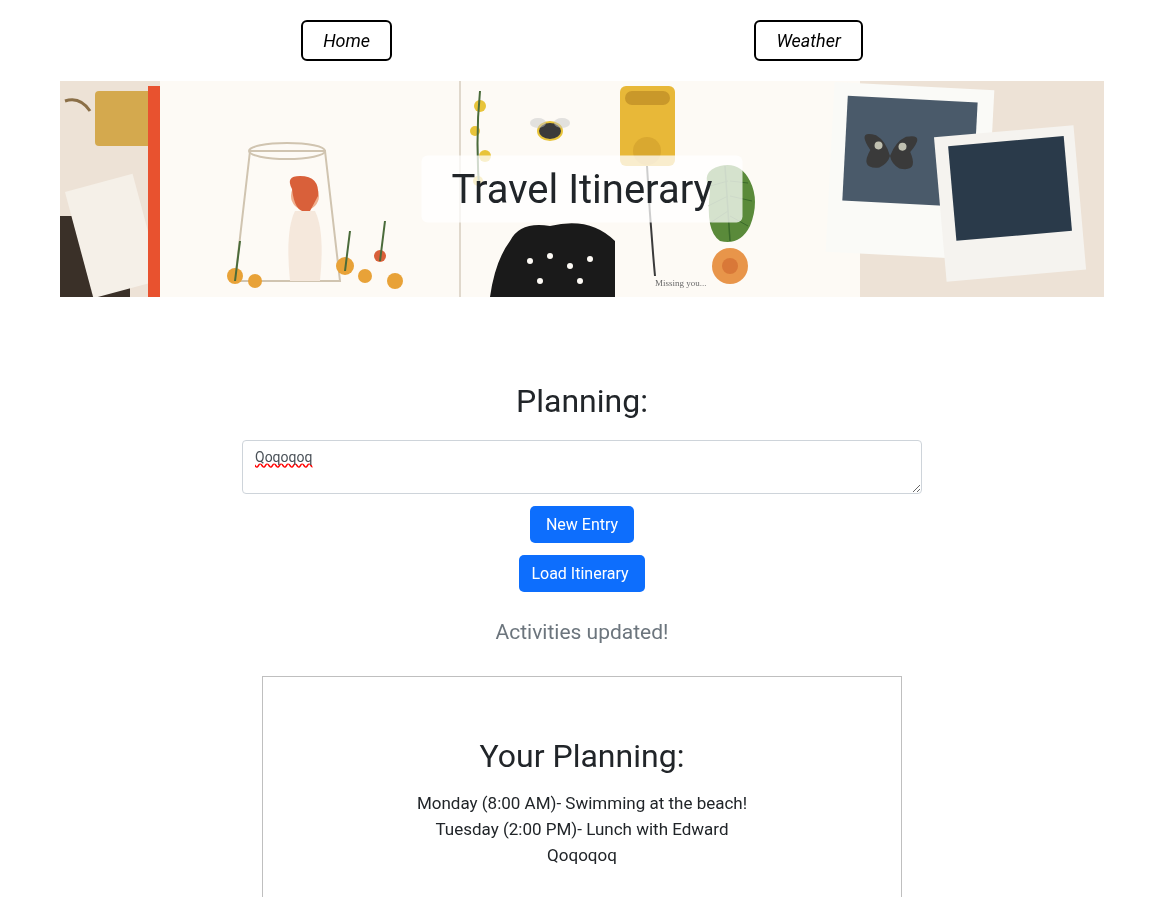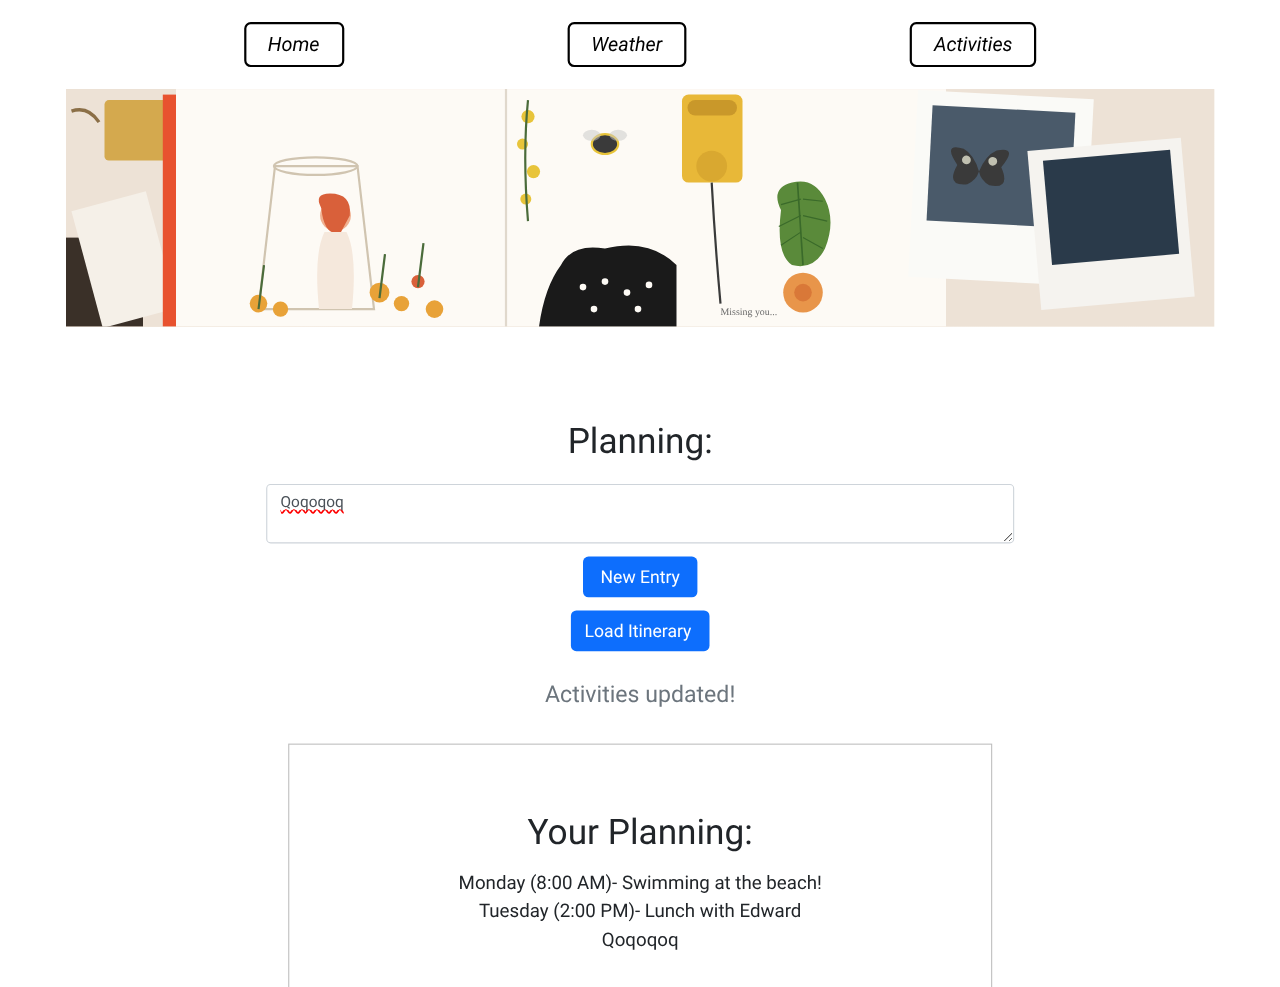--- a/index.html
+++ b/index.html
@@ -139,21 +139,20 @@
       margin-bottom: 6px;
       text-align: center;
     }
   </style>
 </head>
 <body>
 
 <nav class="nav-container">
   <button class="nav-button">Home</button>
   <button class="nav-button">Weather</button>
-  <button class="nav-button">Activities</button>
 </nav>
 
 <div class="hero-banner">
   <svg class="hero-svg" viewBox="0 0 1044 216" preserveAspectRatio="xMidYMid slice">
     <rect width="1044" height="216" fill="#ede2d6"></rect>
 
     <rect x="0" y="135" width="70" height="81" fill="#3a3028"></rect>
     <rect x="35" y="10" width="60" height="55" fill="#d4a94e" rx="4"></rect>
     <path d="M 30 30 Q 20 15 5 20" stroke="#8b6f47" stroke-width="3" fill="none"></path>
     <rect x="18" y="100" width="70" height="110" fill="#f5f0e8" transform="rotate(-15 53 155)"></rect>
@@ -216,20 +215,23 @@
     <rect x="785" y="18" width="130" height="105" fill="#4a5a6a" transform="rotate(3 850 70)"></rect>
     <rect x="880" y="50" width="140" height="145" fill="#f5f3ef" transform="rotate(-5 950 122)"></rect>
     <rect x="892" y="60" width="116" height="95" fill="#2a3a4a" transform="rotate(-5 950 107)"></rect>
 
     <g transform="translate(830,75) rotate(3)">
       <path d="M -20 -5 Q -35 -25 -15 -20 Q -5 -15 0 0 Q 5 -15 15 -20 Q 35 -25 20 -5 Q 30 15 10 12 Q 2 8 0 0 Q -2 8 -10 12 Q -30 15 -20 -5" fill="#3a3a3a"></path>
       <circle cx="-12" cy="-10" r="4" fill="#c0c0b0"></circle>
       <circle cx="12" cy="-10" r="4" fill="#c0c0b0"></circle>
     </g>
   </svg>
+  <div class="hero-title-box">
+    <h1 class="hero-title">Travel Itinerary</h1>
+  </div>
 </div>
 
 <main class="main-content">
   <h2 class="planning-heading">Planning:</h2>
 
   <textarea class="planning-textarea" style="">Qoqoqoq</textarea>
 
   <button class="btn-primary">New Entry</button>
 
   <button class="btn-primary">Load Itinerary</button>

